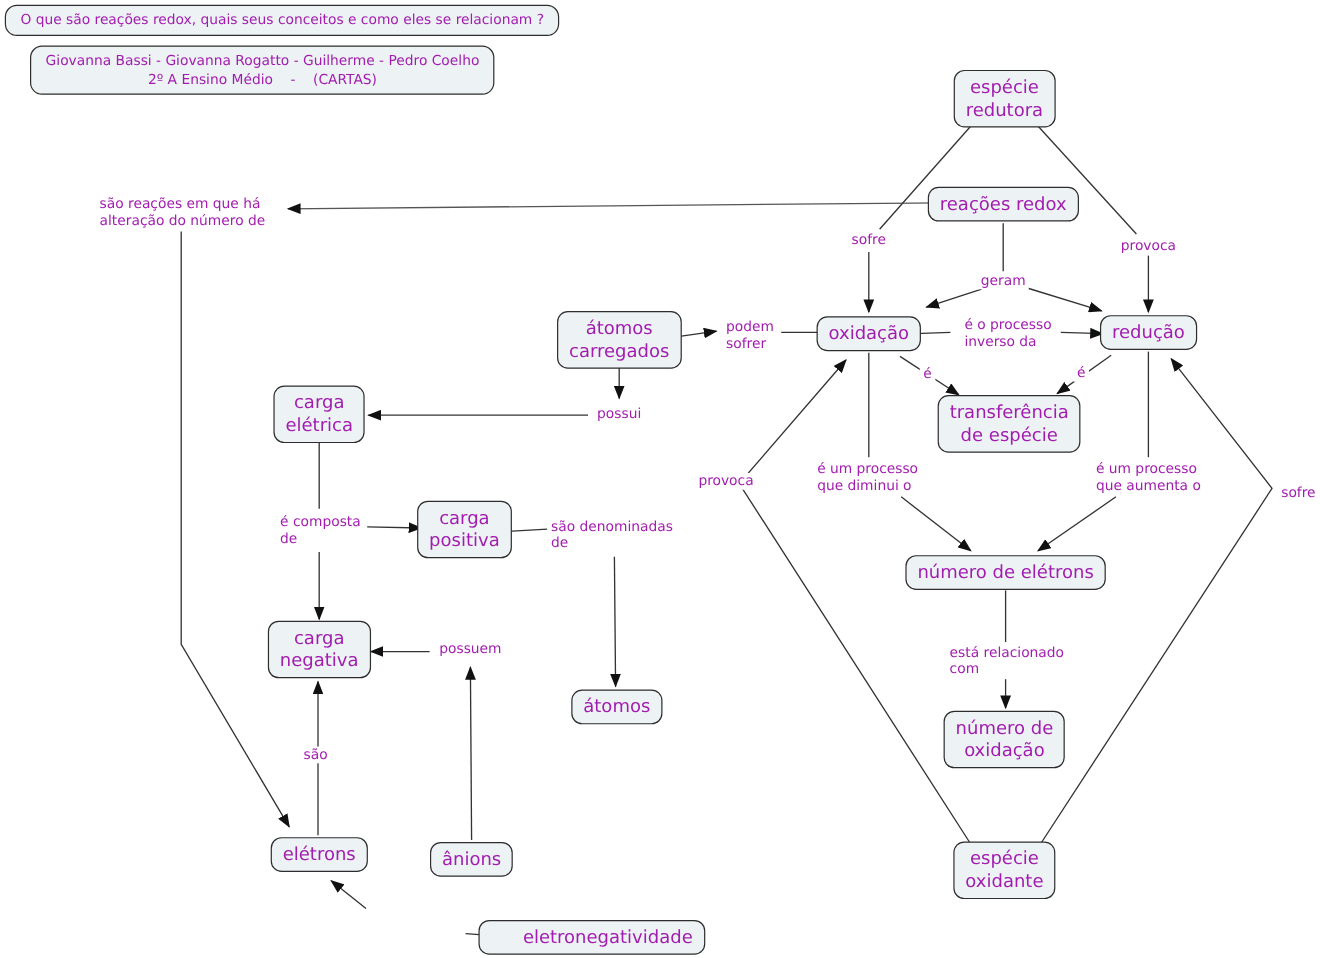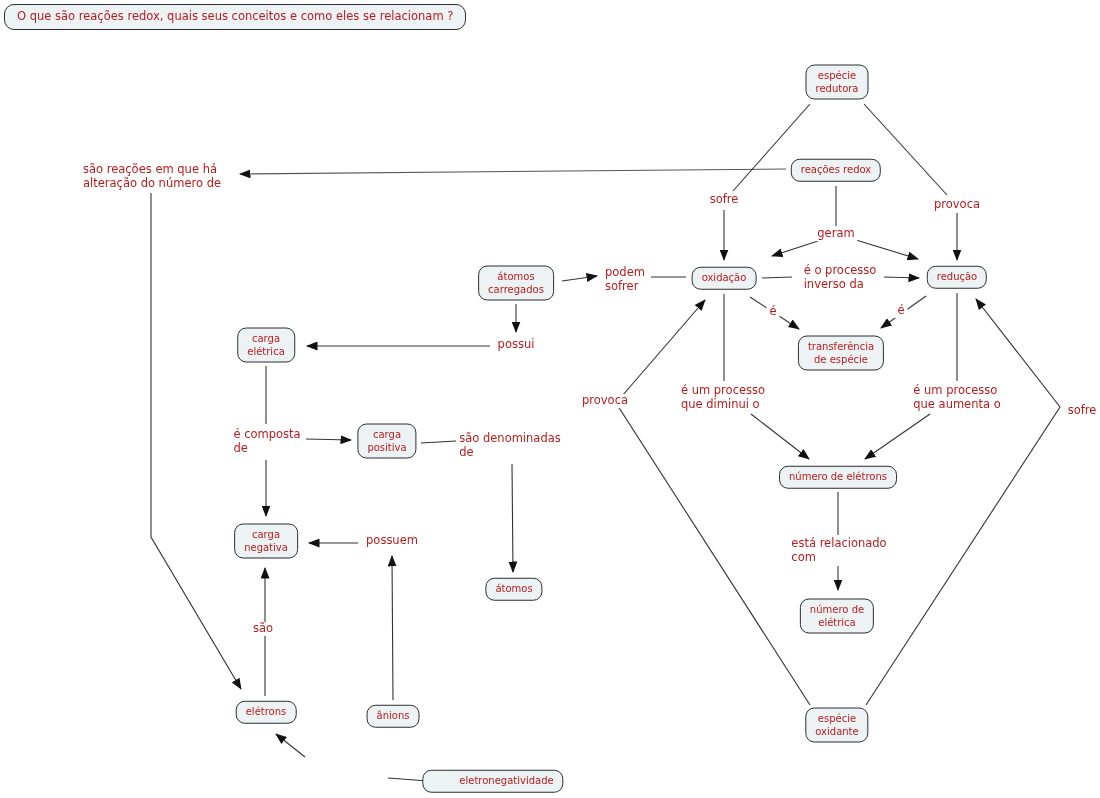--- a/index.html
+++ b/index.html
@@ -1,32 +1,32 @@
 <!DOCTYPE html>
 <html><head>
 <meta charset="utf-8">
 <style>
   html,body{margin:0;padding:0;background:#fff;}
   #canvas{
     position:relative;
     width:1100px;height:798px;
     background:#ffffff;
     font-family:"DejaVu Sans","Liberation Sans",sans-serif;
-    color:#b91c1c;
+    color:#a21caf;
     overflow:hidden;
   }
   #wires{position:absolute;left:0;top:0;width:1100px;height:798px;z-index:1;}
   .node{
     position:absolute;z-index:3;
     transform:translate(-50%,-50%);
     background:#edf2f5;
     border:1.2px solid #2d2d2d;
     border-radius:9px;
     padding:4px 9px;
-    font-size:10px;line-height:1.25;
+    font-size:15px;line-height:1.25;
     text-align:center;white-space:pre-line;
     box-sizing:border-box;
   }
   .headerbox{
     position:absolute;z-index:3;
     background:#edf2f5;
     border:1.2px solid #2d2d2d;
     border-radius:10px;
     padding:4px 12px;
     font-size:11.5px;line-height:1.35;
@@ -91,20 +91,24 @@
       <line x1="358" y1="543" x2="309" y2="543" marker-end="url(#arr)"></line>
       <line x1="265" y1="696" x2="265" y2="568" marker-end="url(#arr)"></line>
       <line x1="388" y1="778" x2="428" y2="781"></line>
       <line x1="305" y1="757" x2="276" y2="734" marker-end="url(#arr)"></line>
     </g>
   </svg>
 
   <div class="headerbox" style="left:4px;top:4px;">
     <span>O que são reações redox, quais seus conceitos e como eles se relacionam ?</span>
   </div>
+  <div class="headerbox" style="left:25px;top:38px;">
+    <div>Giovanna Bassi - Giovanna Rogatto - Guilherme - Pedro Coelho</div>
+    <div class="pre">2º A Ensino Médio    -    (CARTAS)</div>
+  </div>
 
   <div class="node" style="left:837px;top:82px;">espécie
 redutora</div>
   <div class="node" style="left:836px;top:170px;">reações redox</div>
   <div class="node" style="left:724px;top:278px;">oxidação</div>
   <div class="node" style="left:957px;top:277px;">redução</div>
   <div class="node" style="left:841px;top:353px;">transferência
 de espécie</div>
   <div class="node" style="left:516px;top:283px;">átomos
 carregados</div>
@@ -113,21 +117,21 @@
   <div class="node" style="left:387px;top:441px;">carga
 positiva</div>
   <div class="node" style="left:266px;top:541px;">carga
 negativa</div>
   <div class="node" style="left:514px;top:589px;">átomos</div>
   <div class="node" style="left:266px;top:712px;">elétrons</div>
   <div class="node" style="left:393px;top:716px;">ânions</div>
   <div class="node" style="left:493px;top:781px;padding-left:36px;">eletronegatividade</div>
   <div class="node" style="left:838px;top:477px;">número de elétrons</div>
   <div class="node" style="left:837px;top:616px;">número de
-elétrica</div>
+oxidação</div>
   <div class="node" style="left:837px;top:725px;">espécie
 oxidante</div>
 
   <div class="link-label left-align" style="left:152px;top:177px;">são reações em que há
 alteração do número de</div>
   <div class="link-label" style="left:724px;top:200px;">sofre</div>
   <div class="link-label" style="left:957px;top:205px;">provoca</div>
   <div class="link-label" style="left:836px;top:234px;">geram</div>
   <div class="link-label" style="left:625px;top:280px;">podem
 sofrer</div>

